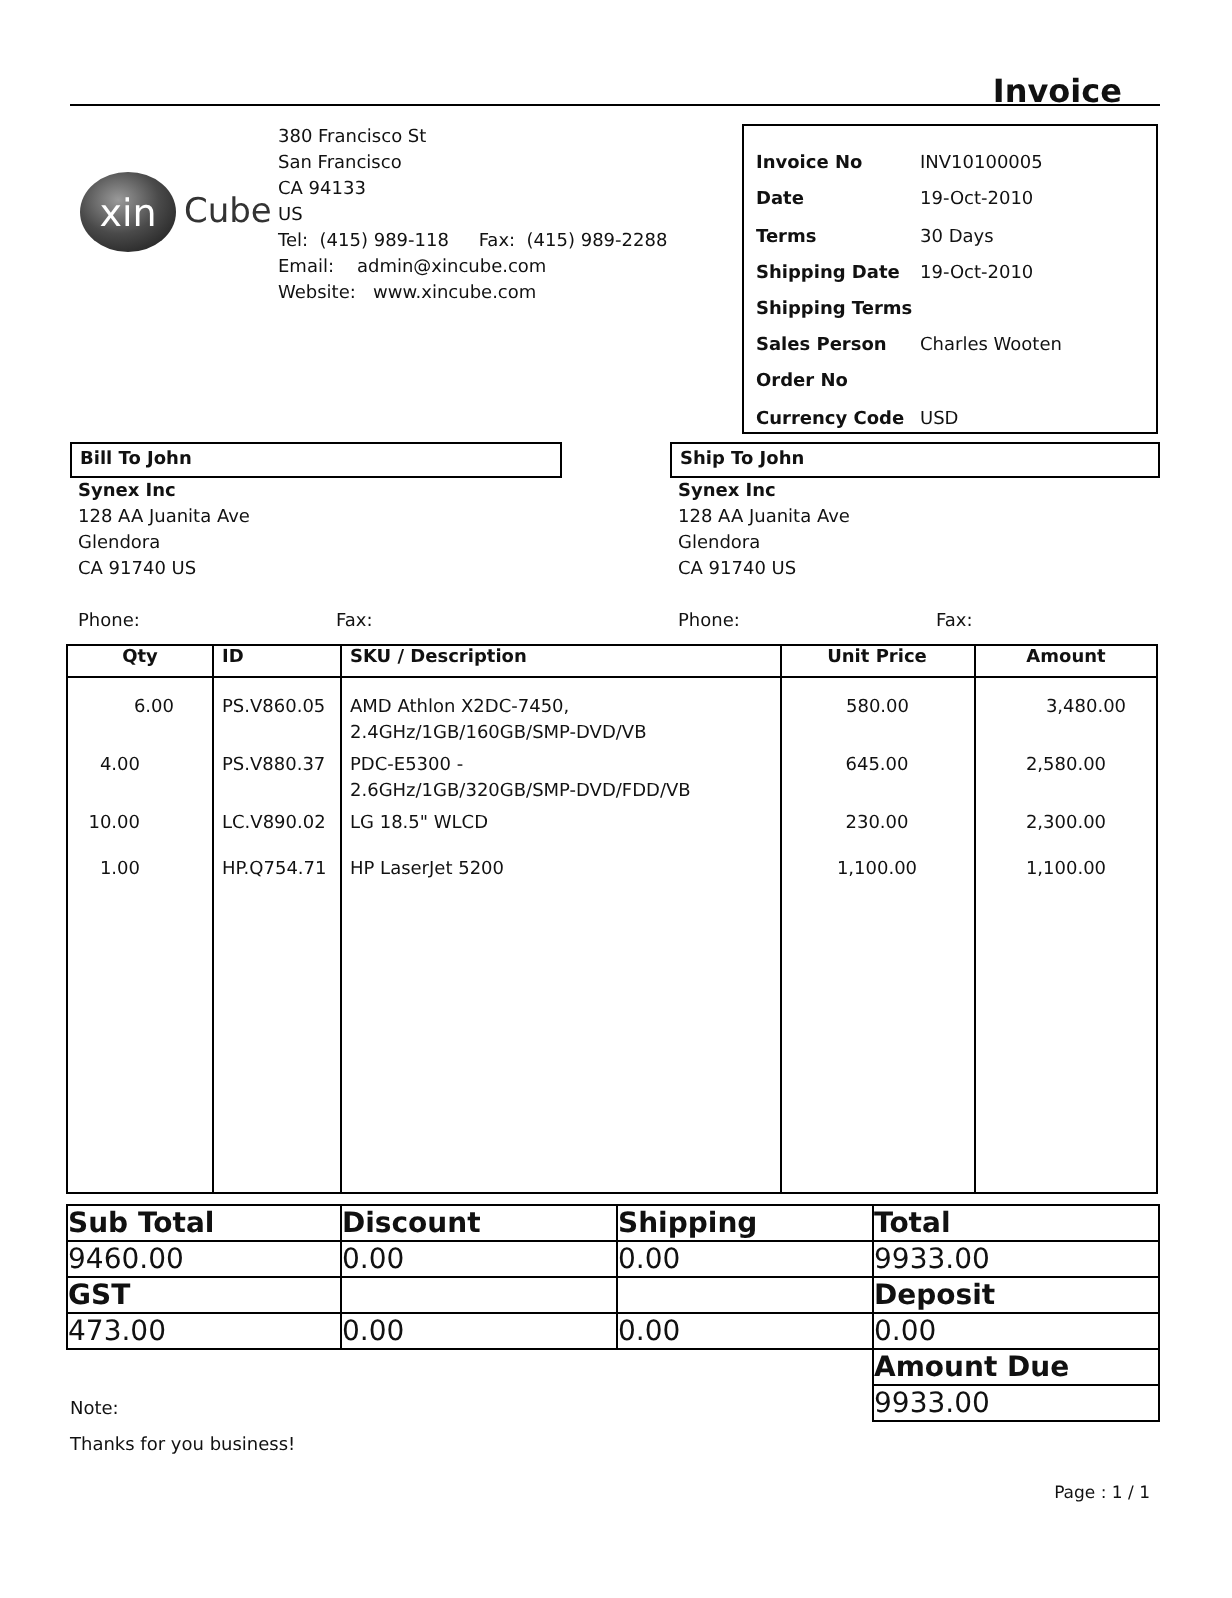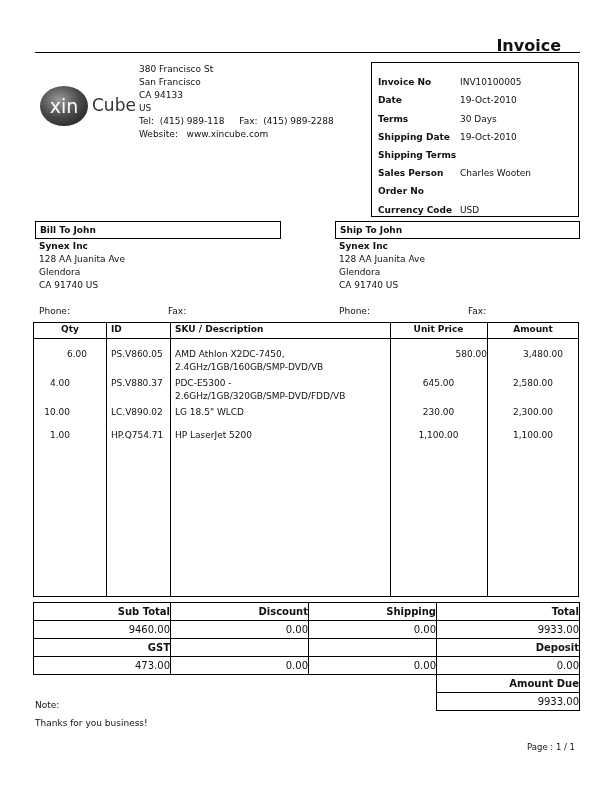--- a/index.html
+++ b/index.html
@@ -29,21 +29,21 @@
 
   #items { left:33px; top:322px; width:546px; height:275px; border-left:1px solid #000; border-right:1px solid #000; border-bottom:1px solid #000; }
   #items .head { position:absolute; left:0; top:0; width:100%; height:17px; border-top:1px solid #000; border-bottom:1px solid #000; }
   #items .vline { position:absolute; top:0; bottom:0; border-left:1px solid #000; }
   #items .hcell { position:absolute; top:2px; font-weight:bold; }
   .irow { position:absolute; left:0; width:100%; line-height:12px; }
   .irow span { position:absolute; top:0; white-space:nowrap; }
 
   #summary { left:33px; top:602px; width:546px; }
   #summary table { border-collapse:collapse; width:100%; table-layout:fixed; }
-  #summary td { border:1px solid #000; height:18px; text-align:right; font-size:10px; padding:0; }
+  #summary td { border:1px solid #000; height:18px; text-align:left; font-size:14px; padding:0; }
   #summary td.h { font-weight:bold; }
   #summary td.none { border:none; }
 
   #note { left:35px; top:700px; }
   #thanks { left:35px; top:718px; }
   #page { left:0; width:575px; top:742px; text-align:right; font-size:8.5px; }
 </style>
 </head>
 <body>
 
@@ -70,20 +70,24 @@
   <div class="row">San Francisco</div>
   <div class="row">CA 94133</div>
   <div class="row">US</div>
   <div class="row">
     <span>Tel:</span>&nbsp;
     <span>(415) 989-118</span><span class="gap"></span>
     <span>Fax:</span>&nbsp;
     <span>(415) 989-2288</span>
   </div>
   <div class="row">
+    <span>Email:</span>&nbsp;&nbsp;&nbsp;
+    <span>admin@xincube.com</span>
+  </div>
+  <div class="row">
     <span>Website:</span>&nbsp;&nbsp;
     <span>www.xincube.com</span>
   </div>
 </div>
 
 <div id="meta" class="abs">
   <div class="mrow">
       <span class="mk">Invoice No</span>
       <span class="mv">INV10100005</span>
     </div>
@@ -152,21 +156,21 @@
   <span class="hcell" style="left:77px;">ID</span>
   <span class="hcell" style="left:141px;">SKU / Description</span>
   <span class="hcell" style="left:356px;width:97px;text-align:center;">Unit Price</span>
   <span class="hcell" style="left:453px;width:92px;text-align:center;">Amount</span>
 
   <div class="irow" style="top:26px;">
     <span style="left:17px;width:36px;text-align:right;">6.00</span>
     <span style="left:77px;">PS.V860.05</span>
     <span style="left:141px;">AMD Athlon X2DC-7450,</span>
     <span style="left:141px;top:13px;">2.4GHz/1GB/160GB/SMP-DVD/VB</span>
-    <span style="left:356px;width:97px;text-align:right;">580.00</span>
+    <span style="left:356px;width:97px;text-align:left;padding-left:33px;">580.00</span>
     <span style="left:453px;width:112px;text-align:center;">3,480.00</span>
   </div>
   <div class="irow" style="top:55px;">
     <span style="left:0;width:36px;text-align:right;">4.00</span>
     <span style="left:77px;">PS.V880.37</span>
     <span style="left:141px;">PDC-E5300 -</span>
     <span style="left:141px;top:13px;">2.6GHz/1GB/320GB/SMP-DVD/FDD/VB</span>
     <span style="left:356px;width:97px;text-align:center;">645.00</span>
     <span style="left:453px;width:92px;text-align:center;">2,580.00</span>
   </div>

